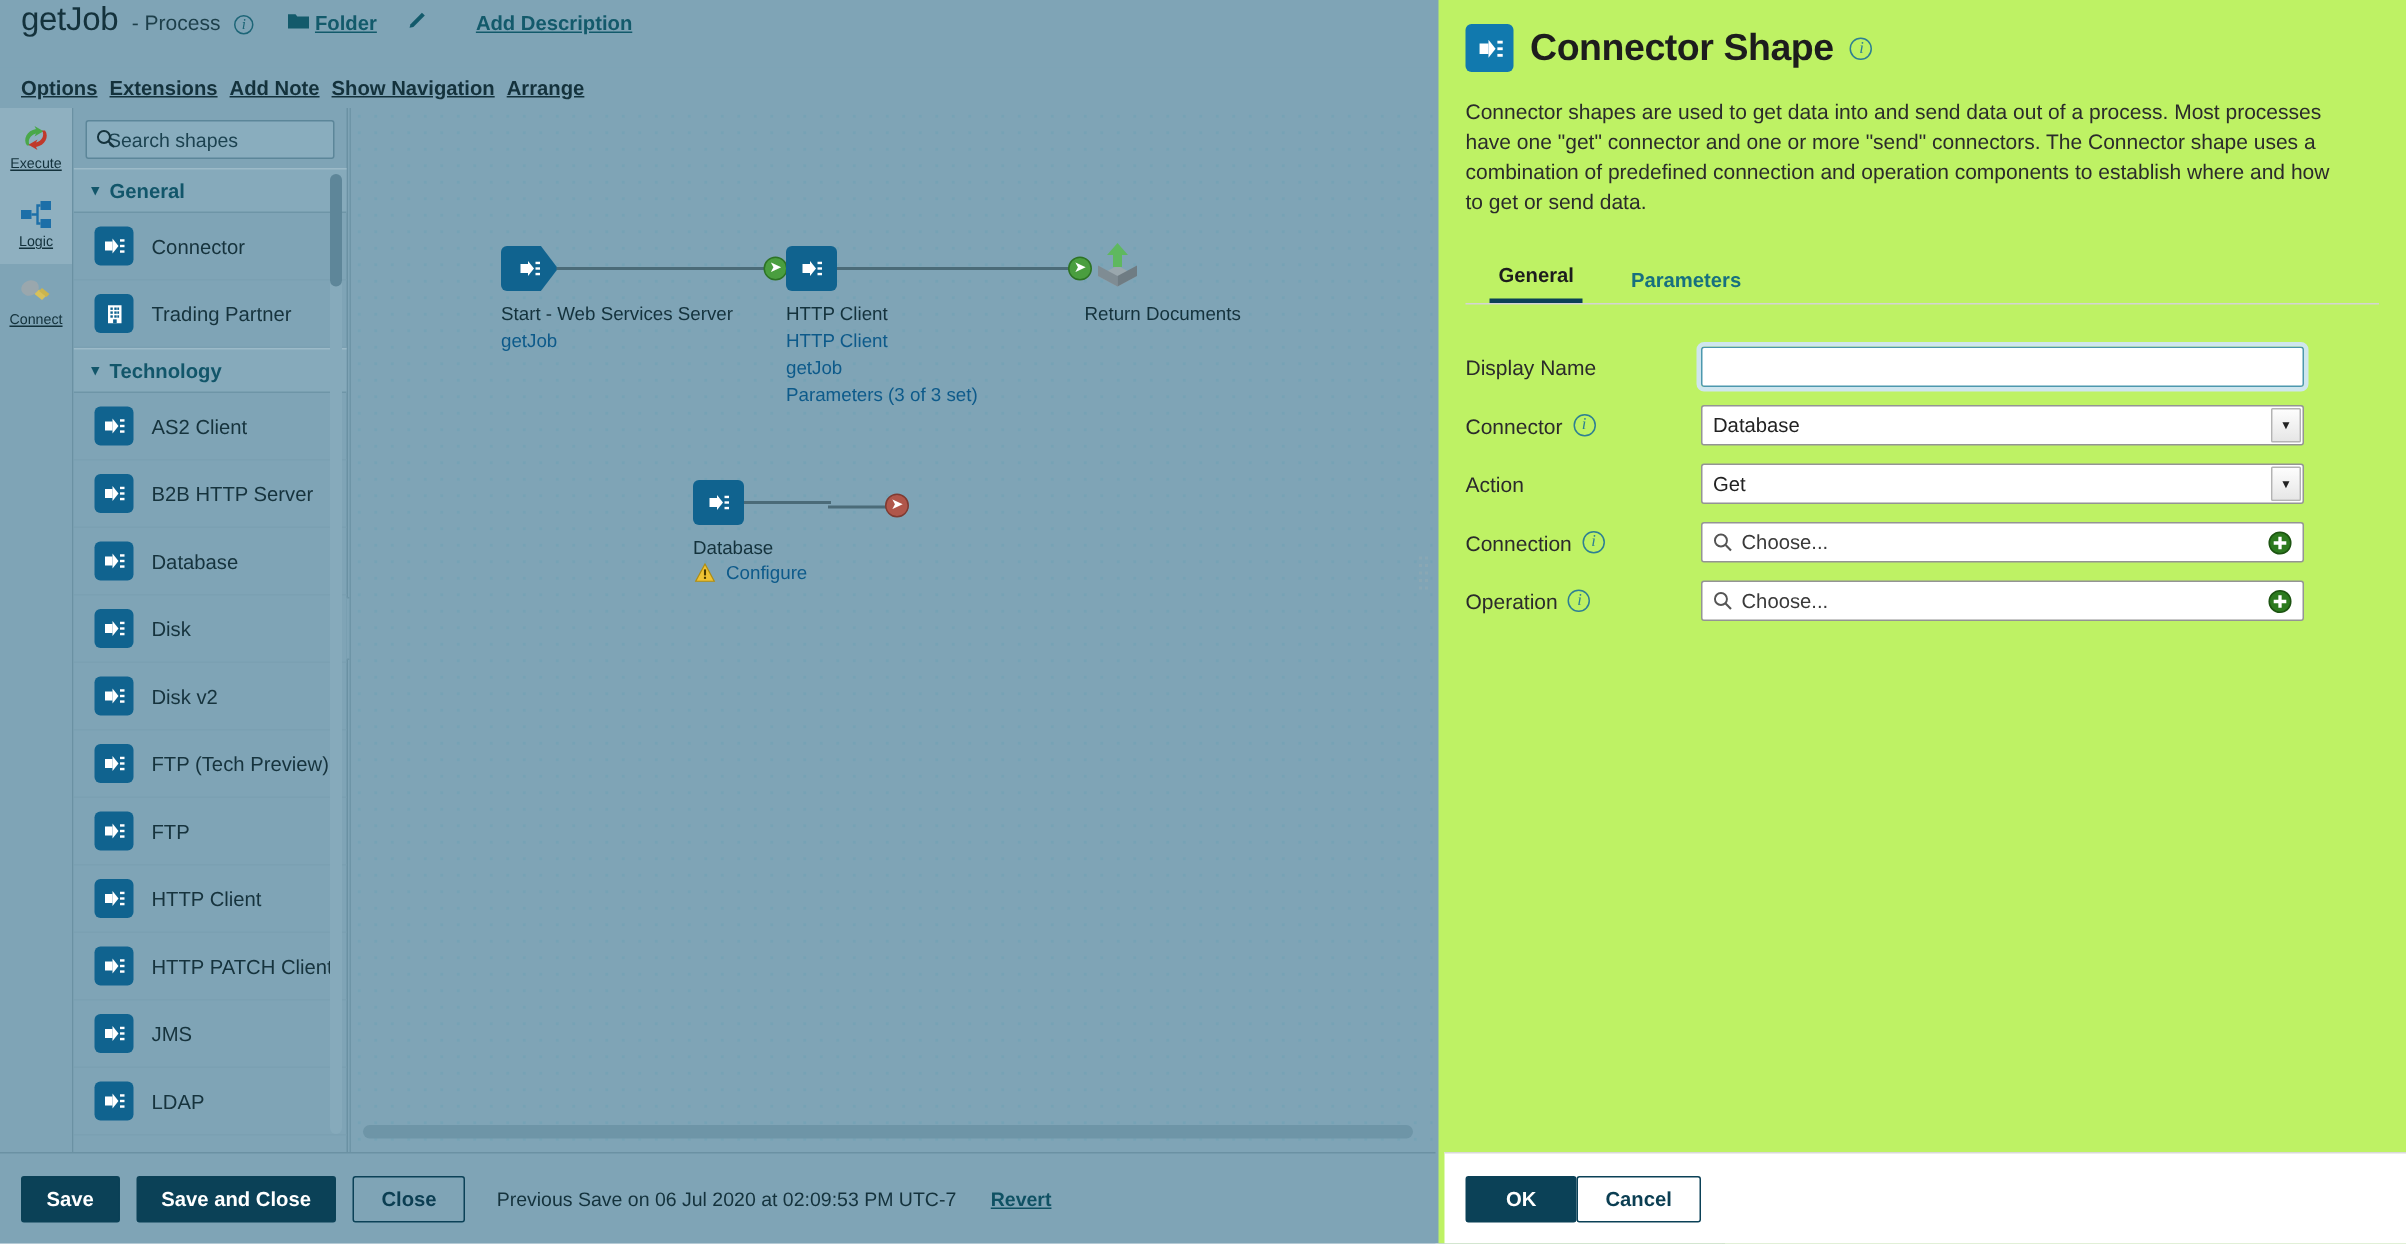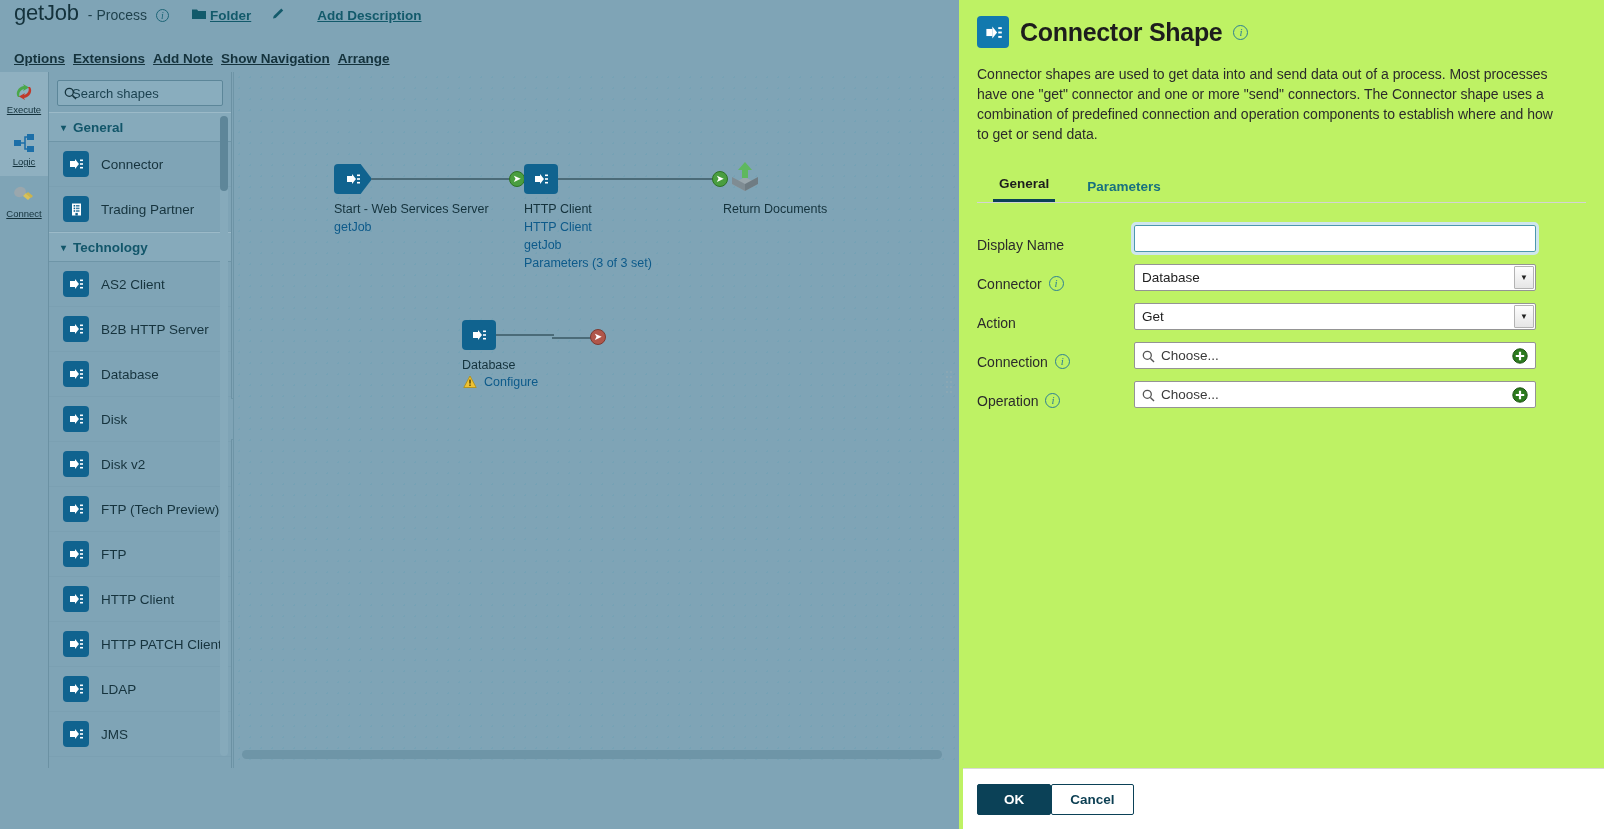--- a/index.html
+++ b/index.html
@@ -237,21 +237,21 @@
     margin-top: 28px; height: 31px; border-bottom: 1px solid #d4d4d4;
     display: flex; align-items: flex-end; padding-left: 16px; gap: 26px;
   }
   .tab {
     font-size: 13.5px; font-weight: bold; padding: 0 6px 8px 6px; cursor: pointer;
     color: #17707f;
   }
   .tab.active { color: #1d1d1d; border-bottom: 3px solid #0b4157; }
 
   #form { margin-top: 22px; }
-  .frow { display: flex; height: 39px; }
+  .frow { display: flex; align-items: center; height: 39px; }
   .flabel {
     width: 157px; flex: 0 0 auto; font-size: 14px; color: #2b2b2b;
     display: flex; align-items: center; gap: 7px;
   }
   .fctl { position: relative; width: 402px; flex: 0 0 auto; }
   .txt-in {
     width: 402px; height: 27px; border: 1px solid #4c98ae; border-radius: 2px;
     outline: 3px solid #cfe6ee; outline-offset: 0px;
     font-size: 13.5px; padding: 0 7px; color: #222;
     font-family: "Liberation Sans", sans-serif; background: #fff;
@@ -524,33 +524,33 @@
             <div class="shape-row">
               <span class="conn-tile">
                 <svg width="16" height="14" viewBox="0 0 16 14">
                   <path d="M2 4h5v6H2z" fill="#fff"></path>
                   <path d="M7 2l4 5-4 5z" fill="#fff"></path>
                   <rect x="12" y="2.5" width="3" height="1.6" fill="#fff"></rect>
                   <rect x="12" y="6.2" width="3" height="1.6" fill="#fff"></rect>
                   <rect x="12" y="9.9" width="3" height="1.6" fill="#fff"></rect>
                 </svg>
               </span>
+              <span class="shape-label">JMS</span>
+            </div>
+            <div class="shape-row">
+              <span class="conn-tile">
+                <svg width="16" height="14" viewBox="0 0 16 14">
+                  <path d="M2 4h5v6H2z" fill="#fff"></path>
+                  <path d="M7 2l4 5-4 5z" fill="#fff"></path>
+                  <rect x="12" y="2.5" width="3" height="1.6" fill="#fff"></rect>
+                  <rect x="12" y="6.2" width="3" height="1.6" fill="#fff"></rect>
+                  <rect x="12" y="9.9" width="3" height="1.6" fill="#fff"></rect>
+                </svg>
+              </span>
               <span class="shape-label">LDAP</span>
-            </div>
-            <div class="shape-row">
-              <span class="conn-tile">
-                <svg width="16" height="14" viewBox="0 0 16 14">
-                  <path d="M2 4h5v6H2z" fill="#fff"></path>
-                  <path d="M7 2l4 5-4 5z" fill="#fff"></path>
-                  <rect x="12" y="2.5" width="3" height="1.6" fill="#fff"></rect>
-                  <rect x="12" y="6.2" width="3" height="1.6" fill="#fff"></rect>
-                  <rect x="12" y="9.9" width="3" height="1.6" fill="#fff"></rect>
-                </svg>
-              </span>
-              <span class="shape-label">JMS</span>
             </div>
           </div>
       </div>
 
       <div id="panel-scroll">
         <div id="panel-thumb"></div>
       </div>
     </div>
 
     <div id="collapse-handle">
@@ -633,20 +633,27 @@
             <path d="M7 1l6.2 11.5H.8z" fill="#efc233" stroke="#b08d10" stroke-width=".8"></path>
             <rect x="6.3" y="4.6" width="1.4" height="4" fill="#4a3a00"></rect>
             <rect x="6.3" y="9.5" width="1.4" height="1.4" fill="#4a3a00"></rect>
           </svg>
       </span>
       <div class="node-link" style="left:250px; top:303px;">Configure</div>
 
       <div id="canvas-hscroll"></div>
     </div>
 
+    <div id="bottom-bar">
+      <button class="btn-primary">Save</button>
+      <button class="btn-primary">Save and Close</button>
+      <button class="btn-ghost">Close</button>
+      <span id="save-info">Previous Save on 06 Jul 2020 at 02:09:53 PM UTC-7</span>
+      <span id="revert-link">Revert</span>
+    </div>
   </div>
 
   <div id="splitter">
     <div id="grip">
       <i></i>
         <i></i>
         <i></i>
         <i></i>
         <i></i>
         <i></i>

